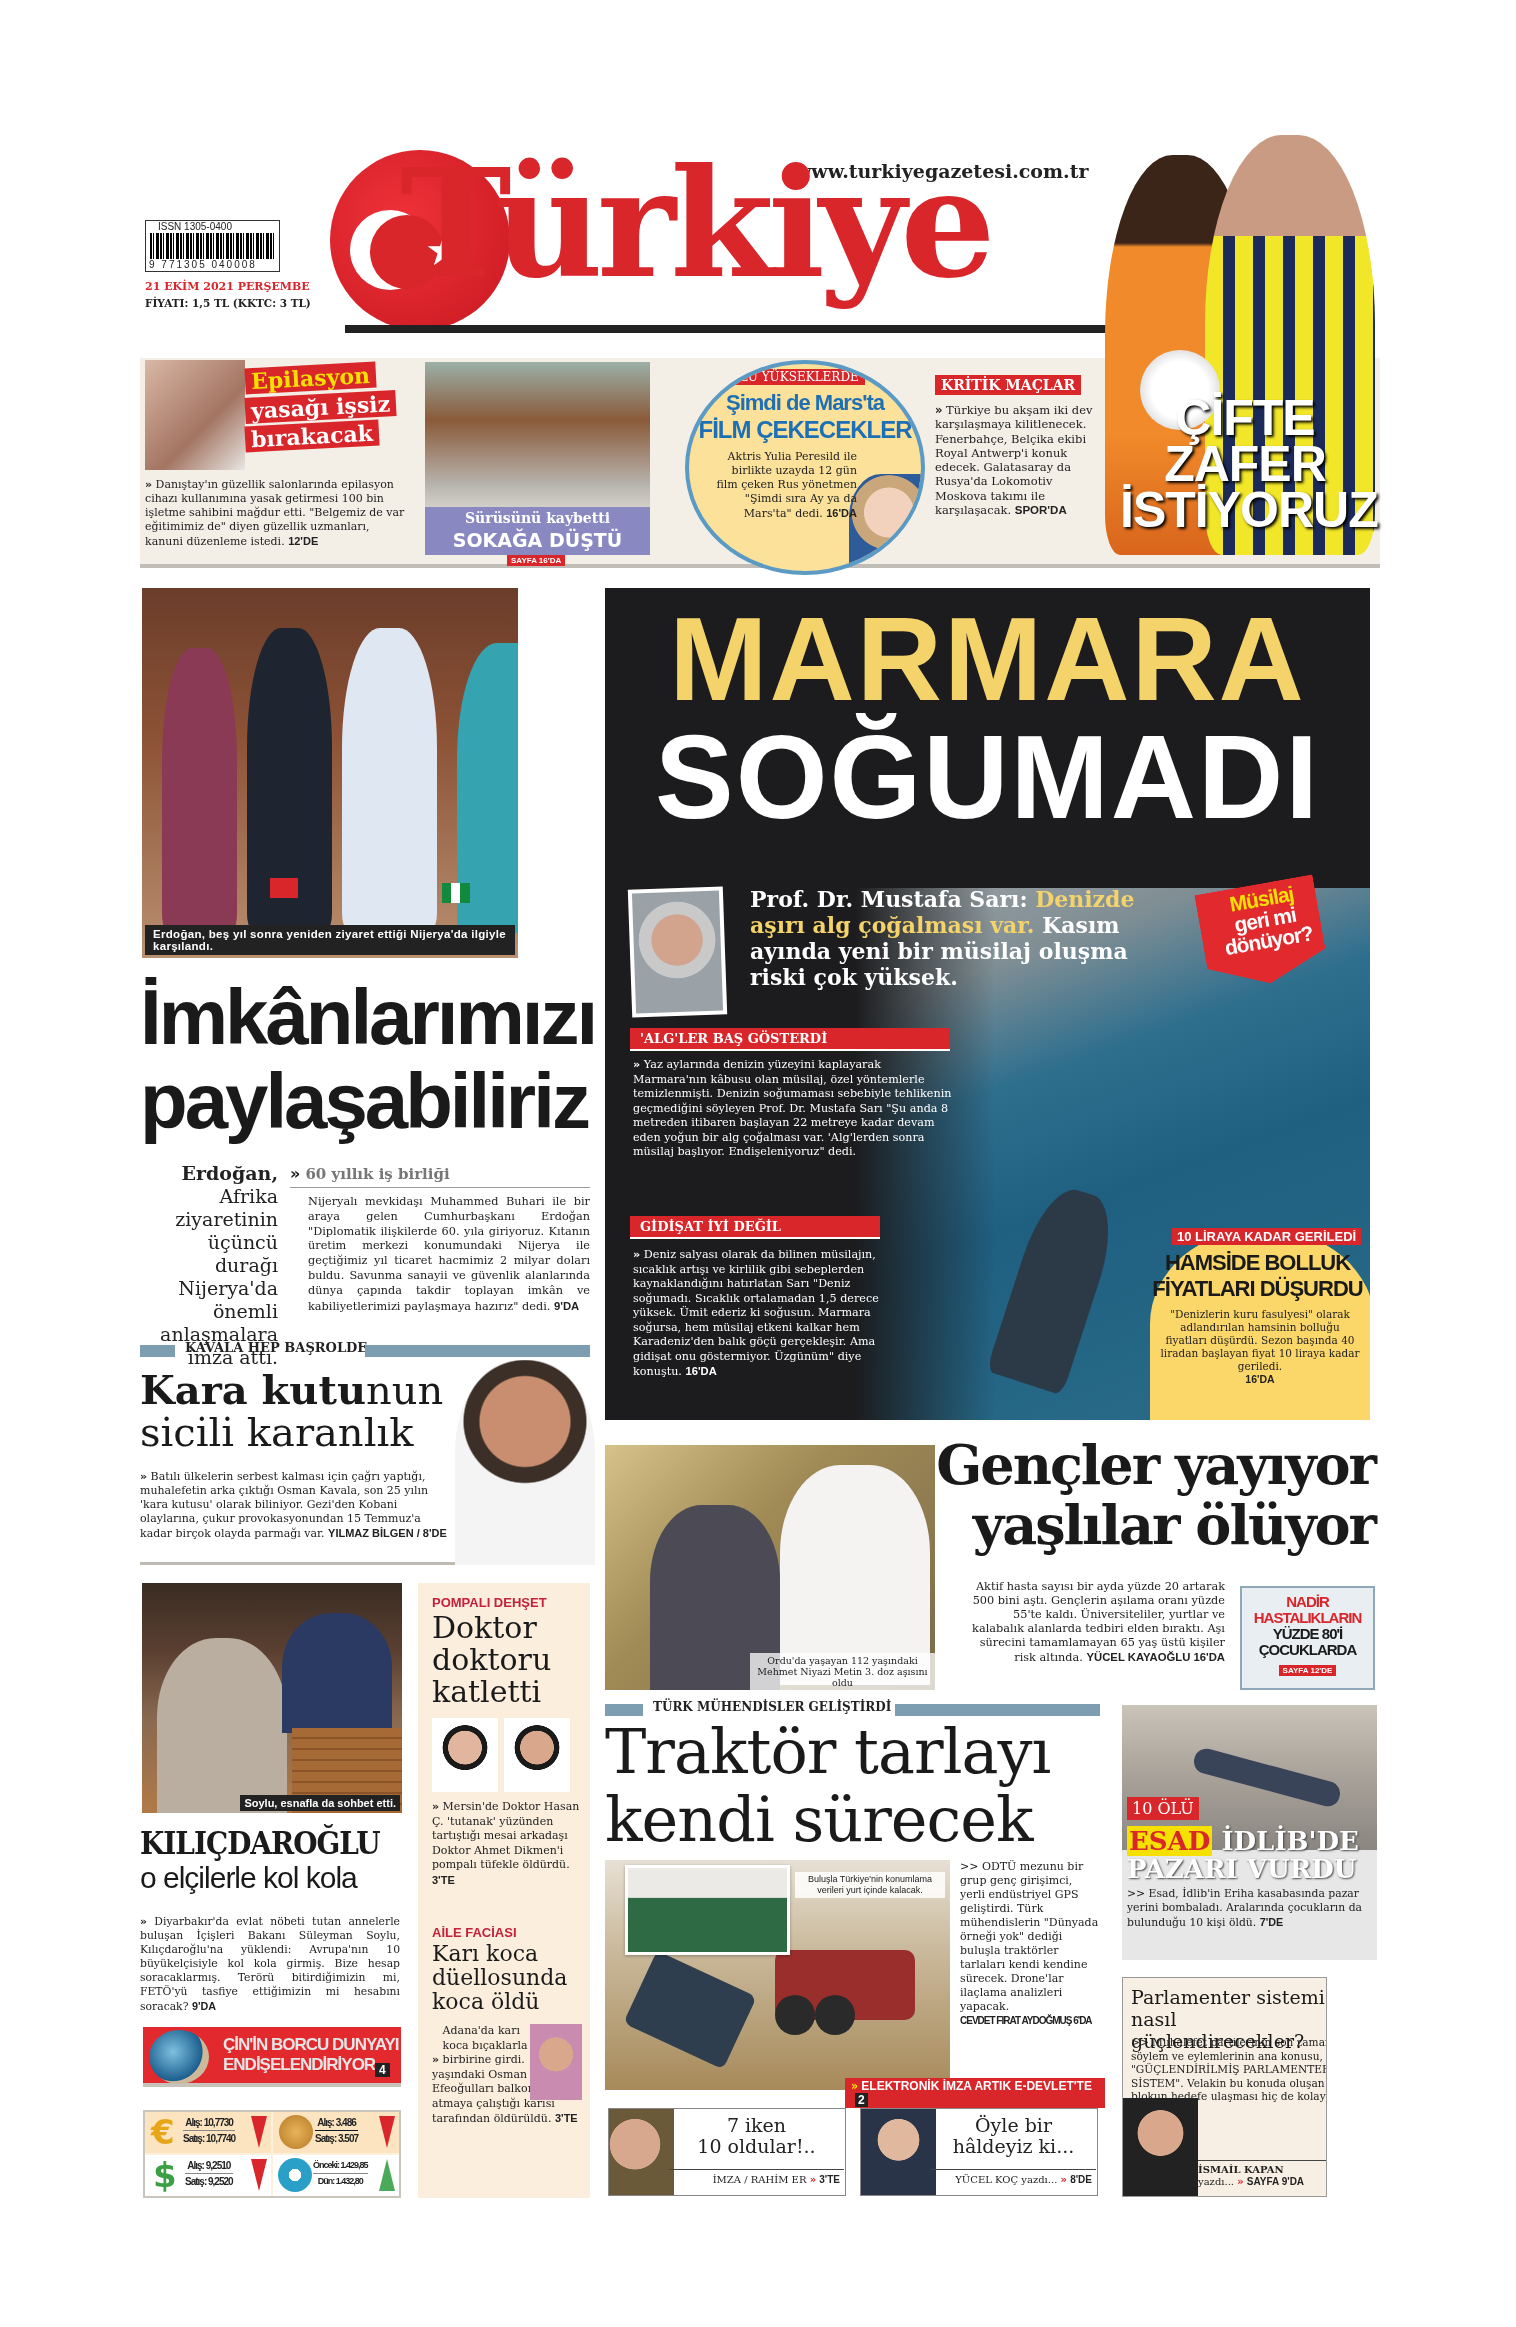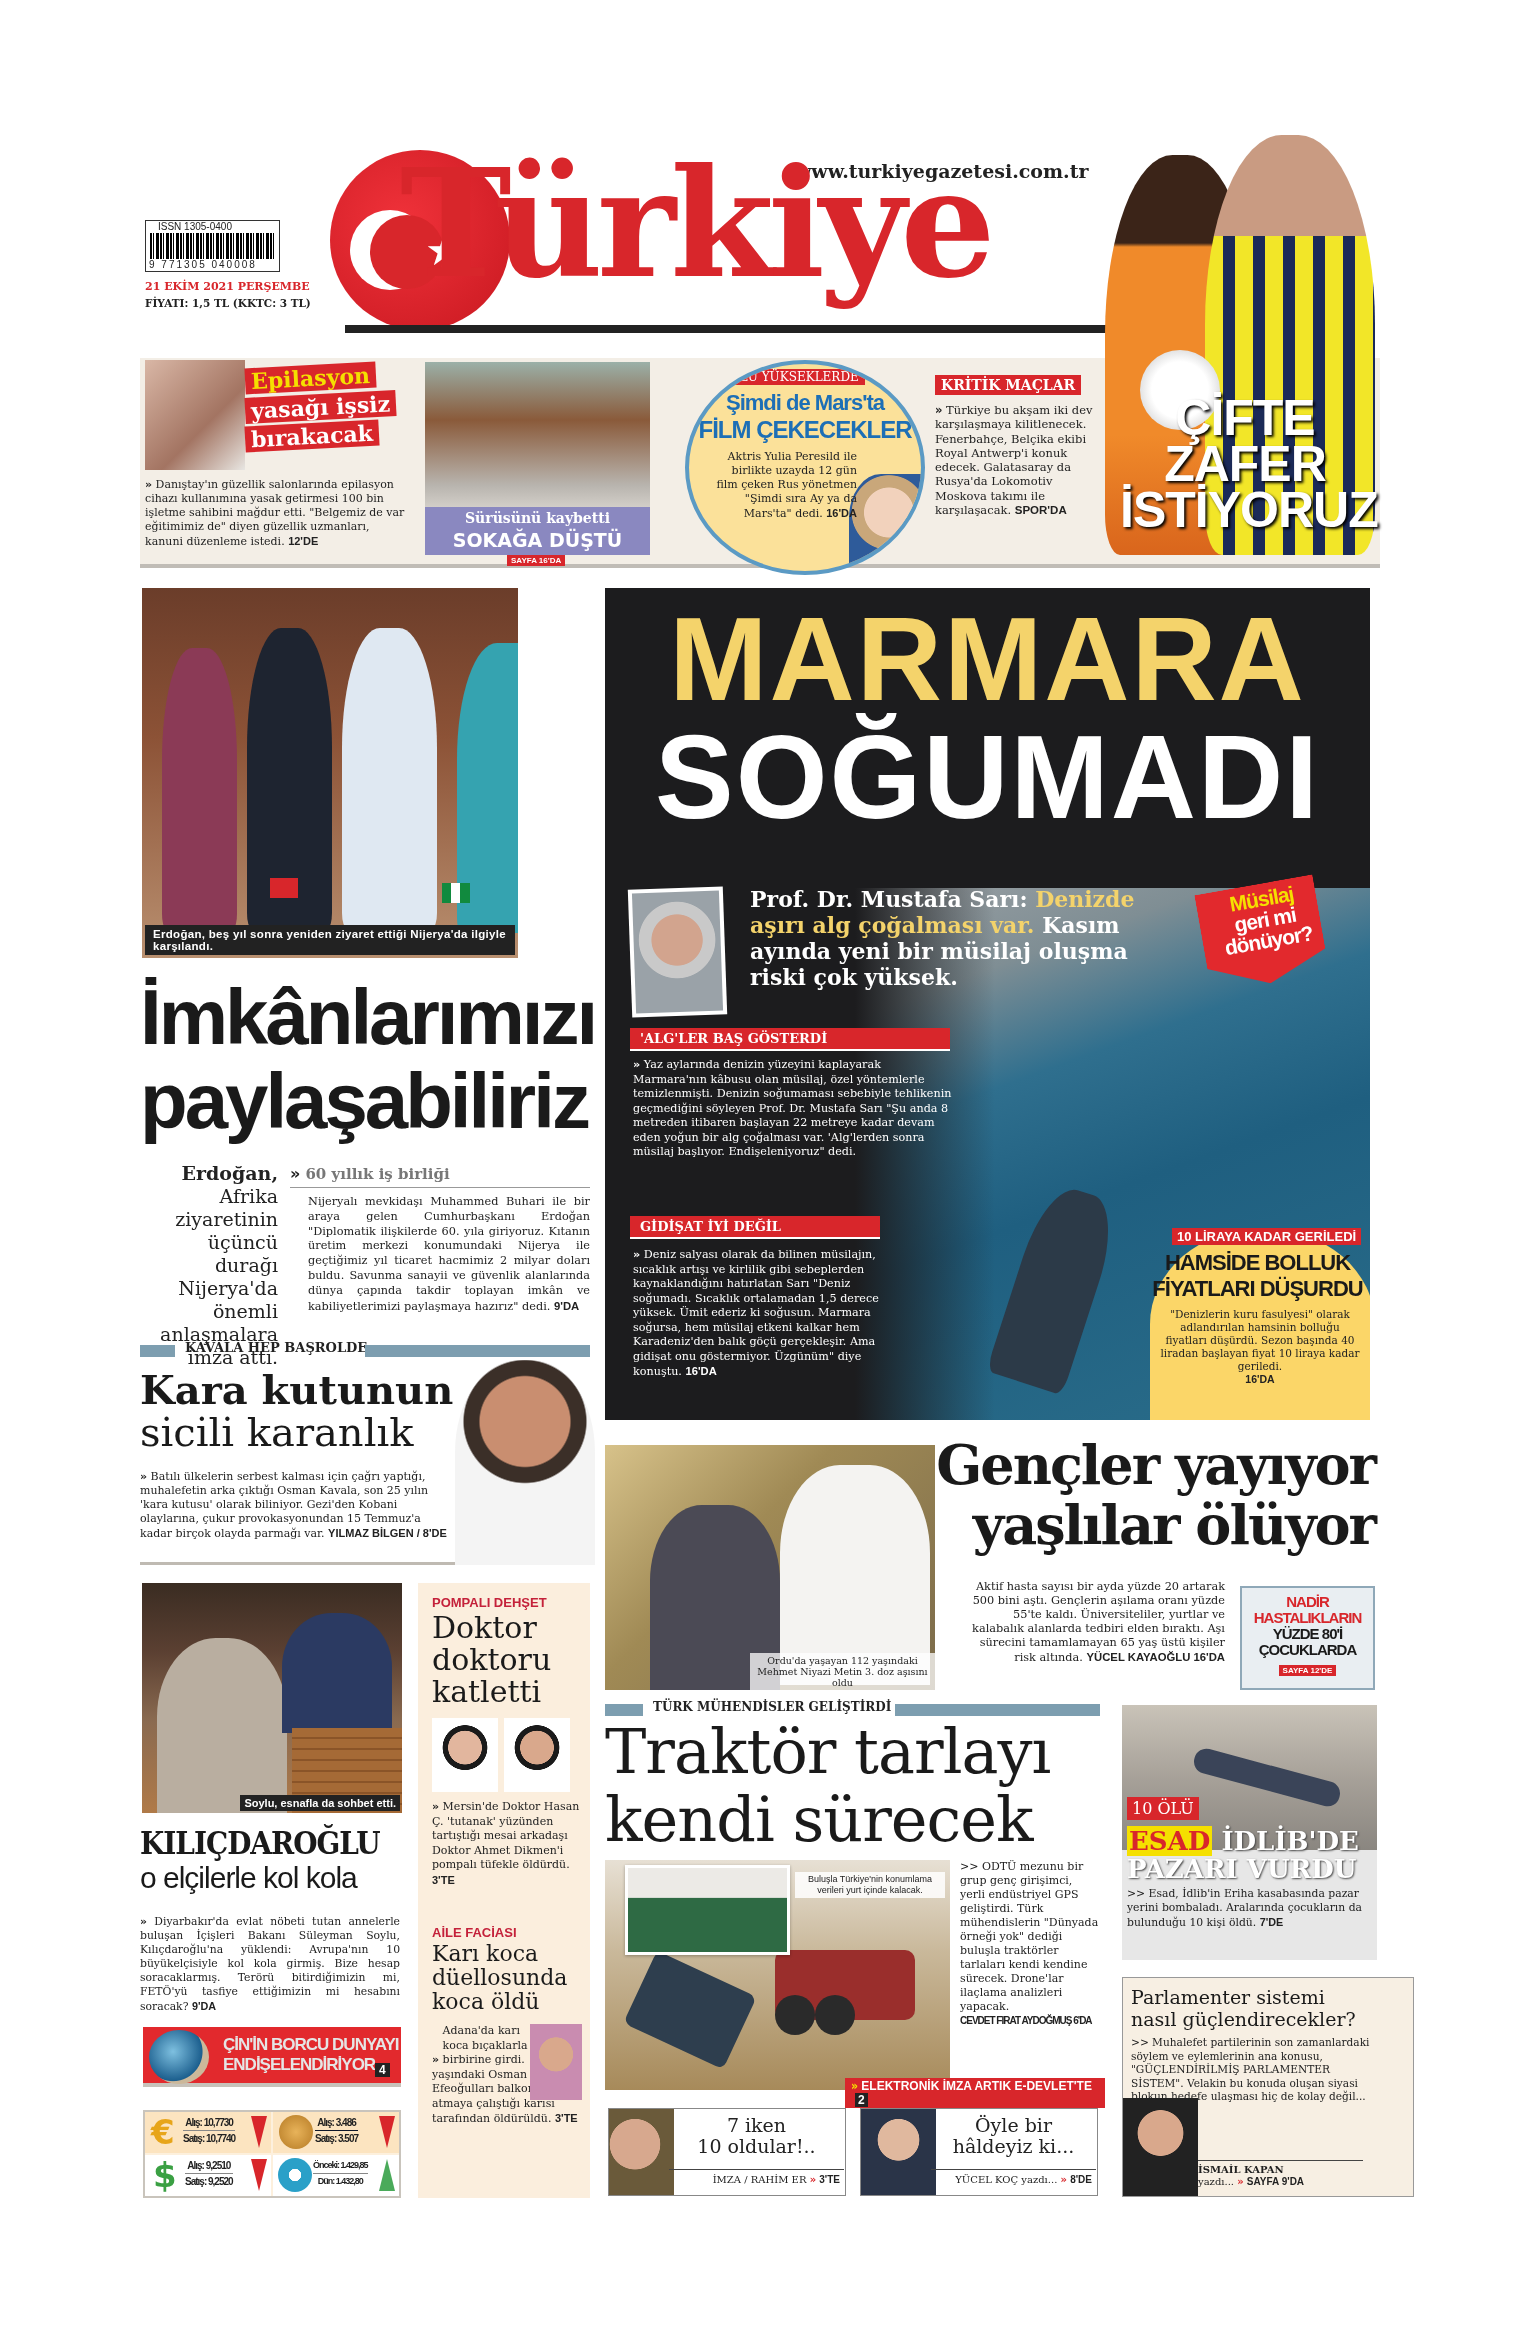--- a/index.html
+++ b/index.html
@@ -171,21 +171,21 @@
     </div>
   </div>
 </div>
 
 <div class="abs" style="left:140px;top:1340px;width:455px;height:225px;border-bottom:3px solid #bfbab2">
   <div class="abs kicker" style="left:0;top:5px;width:35px"></div>
   <div class="abs serif" style="left:45px;top:0;font-size:13px;font-weight:bold">KAVALA HEP BAŞROLDE</div>
   <div class="abs kicker" style="left:225px;top:5px;width:225px"></div>
   <div class="abs" style="left:315px;top:20px;width:140px;height:205px;border-radius:45% 45% 0 0;background:radial-gradient(circle at 50% 30%,#c98e70 0 28%,#3b2f28 29% 38%,#f4f4f4 39%)"></div>
   <div class="abs serif" style="left:0;top:28px;font-size:40px;line-height:44px;color:#1a1a1a">
-    <b>Kara kutu</b><span style="font-weight:bold">nun</span>
+    <b>Kara kutu</b><span style="font-weight:normal">nun</span>
   </div>
   <div class="abs serif" style="left:0;top:70px;font-size:40px;line-height:44px;color:#1a1a1a">sicili karanlık</div>
   <div class="abs serif" style="left:0;top:130px;width:310px;font-size:11px;line-height:14px">
     <span class="arrow">»</span>
     <span>Batılı ülkelerin serbest kalması için çağrı yaptığı, muhalefetin arka çıktığı Osman Kavala, son 25 yılın 'kara kutusu' olarak biliniyor. Gezi'den Kobani olaylarına, çukur provokasyonundan 15 Temmuz'a kadar birçok olayda parmağı var.</span>
     <b class="sans">YILMAZ BİLGEN / 8'DE</b>
   </div>
 </div>
 
 <div class="photo" style="left:605px;top:1445px;width:330px;height:245px;background:linear-gradient(135deg,#d7c28a 0,#a08a55 40%,#7a6a4a 100%)">
@@ -372,21 +372,21 @@
     <div>Öyle bir</div>
     <div>hâldeyiz ki...</div>
   </div>
   <div class="abs serif" style="left:70px;top:60px;width:165px;border-top:1px solid #444;text-align:right;font-size:10px;padding-top:4px;padding-right:4px">
     <span>YÜCEL KOÇ yazdı...</span>
     <span class="arrow" style="color:#d8262b">»</span>
     <b class="sans">8'DE</b>
   </div>
 </div>
 
-<div class="abs" style="left:1122px;top:1977px;width:292px;height:220px;background:#f7efe3;border:1px solid #999;overflow:hidden">
+<div class="abs" style="left:1122px;top:1977px;width:205px;height:220px;background:#f7efe3;border:1px solid #999;overflow:hidden">
   <div class="abs serif" style="left:8px;top:8px;font-size:19px;line-height:22px;color:#1a1a1a">
     <div>Parlamenter sistemi</div>
     <div>nasıl güçlendirecekler?</div>
   </div>
   <div class="abs" style="left:0;top:120px;width:75px;height:100px;background:radial-gradient(circle at 50% 35%,#d9a88c 0 30%,#222 31%)"></div>
   <div class="abs serif" style="left:8px;top:58px;width:240px;font-size:10.6px;line-height:13.5px">
     <span>&gt;&gt; Muhalefet partilerinin son zamanlardaki söylem ve eylemlerinin ana konusu, "GÜÇLENDİRİLMİŞ PARLAMENTER SİSTEM". Velakin bu konuda oluşan siyasi blokun hedefe ulaşması hiç de kolay değil...</span>
   </div>
   <div class="abs serif" style="left:75px;top:182px;width:165px;border-top:1px solid #444;padding-top:3px;font-size:10px;line-height:12px">
     <b>İSMAİL KAPAN</b><br>

